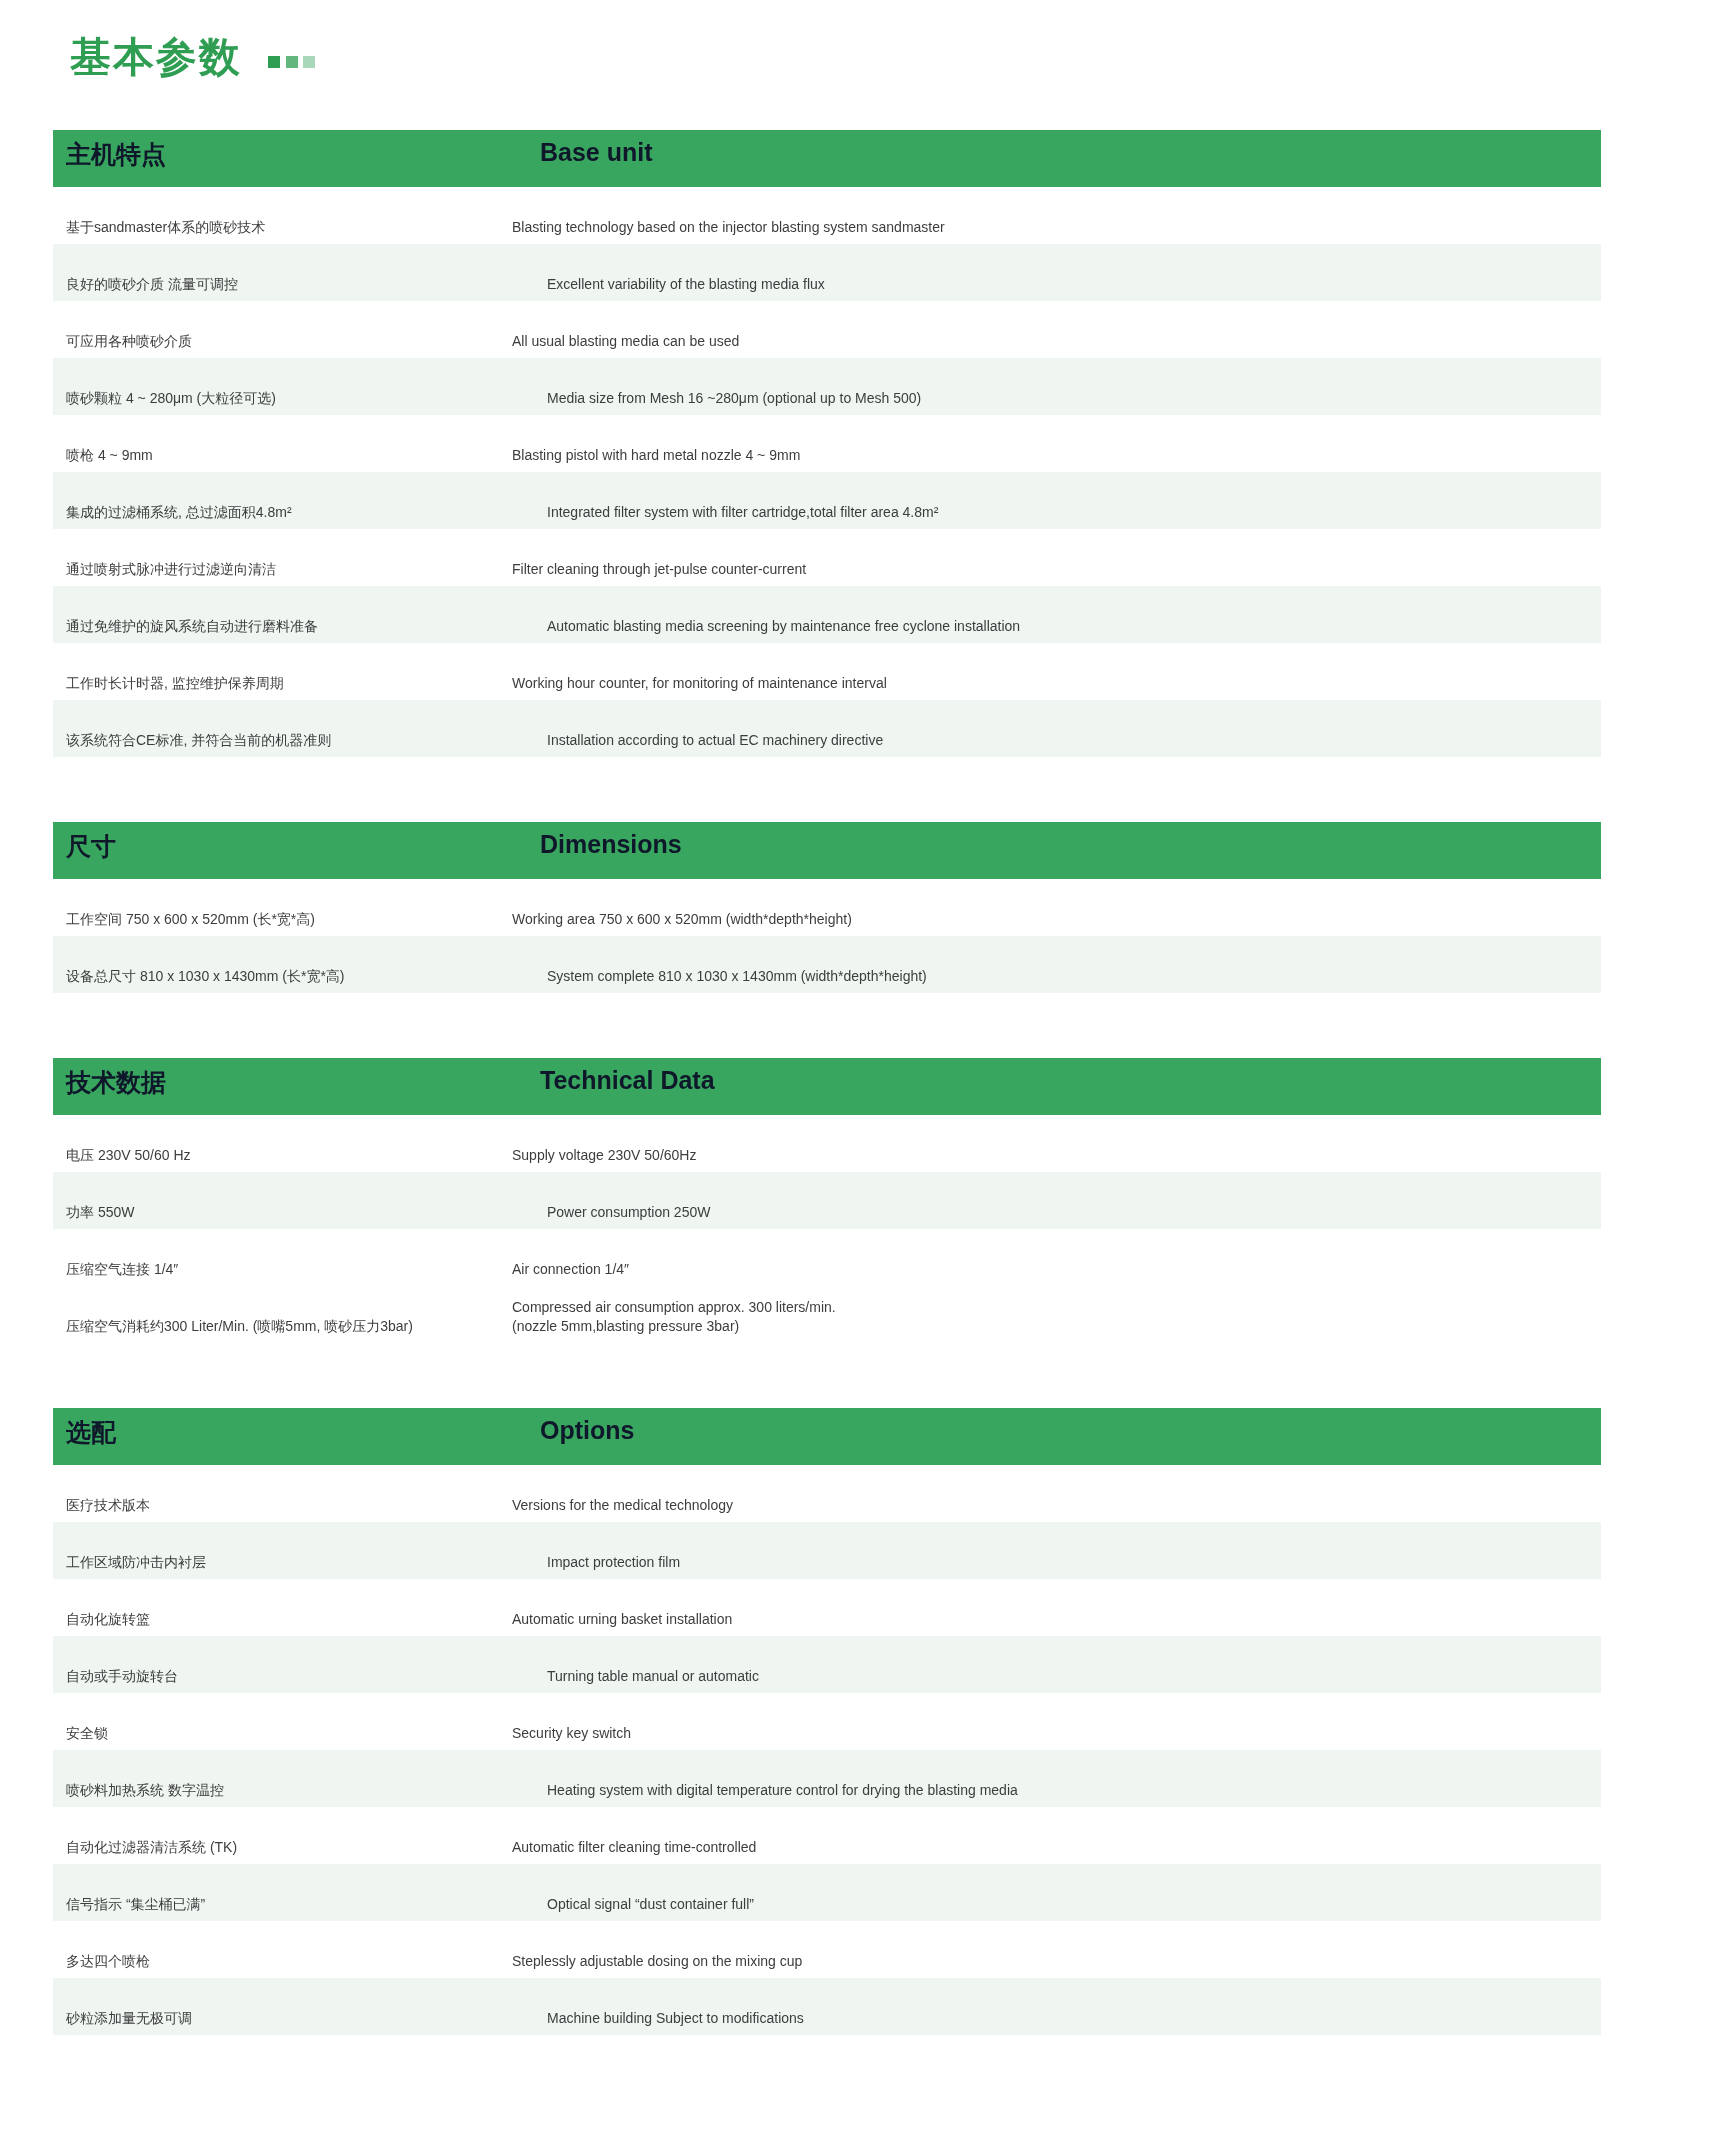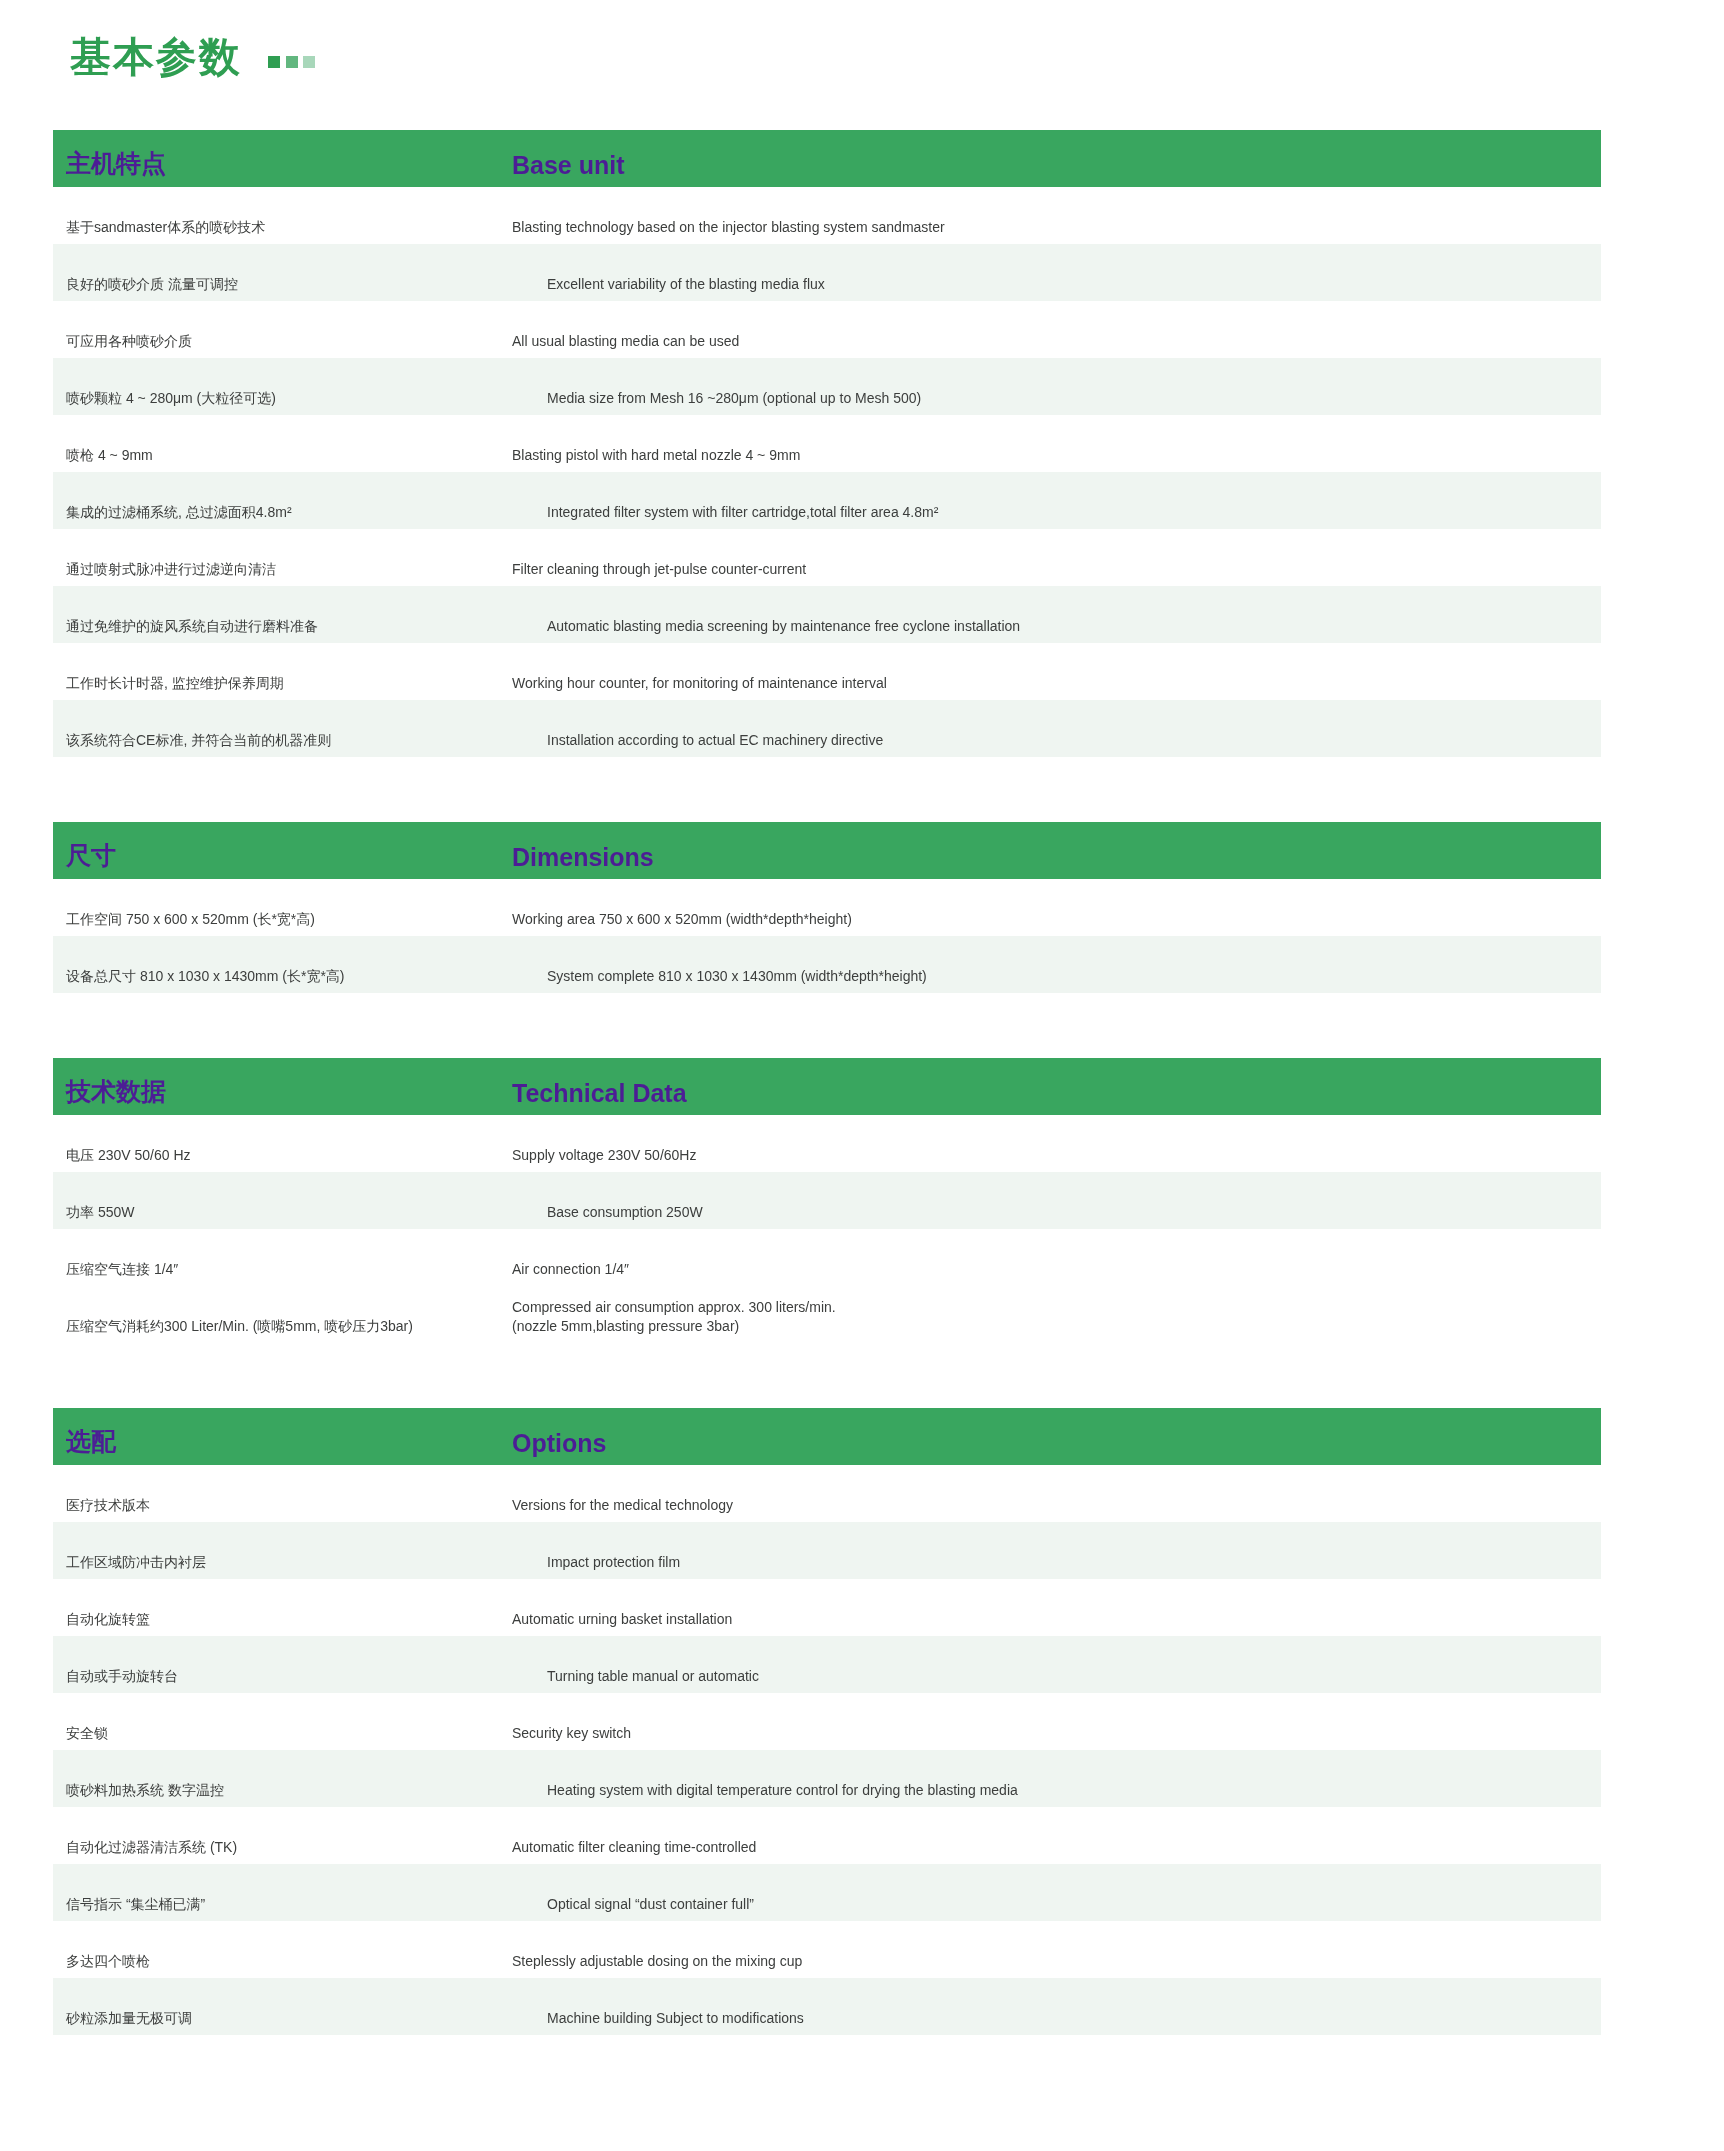--- a/index.html
+++ b/index.html
@@ -27,26 +27,27 @@
     letter-spacing:1.9px;
     line-height:1.15;
   }
   .dots{display:flex;gap:5.6px;margin-top:9.3px;}
   .dot{width:12px;height:12px;}
   .spec-table{width:1548px;}
   .section{margin-bottom:65px;}
   .section:last-child{margin-bottom:0;}
   .sec-header{
     display:flex;
-    align-items:flex-end;
+    align-items:flex-start;
     background:var(--green);
     height:57px;
-    color:#4c1d95;
+    color:#0f172a;
     font-weight:bold;
     font-size:25px;
+    gap:28px;
   }
   .row{
     display:flex;
     align-items:flex-end;
     min-height:57px;
     font-size:14px;
     line-height:1.35;
   }
   .row.alt{background:var(--alt-bg);gap:35px;}
   .cell-zh{
@@ -137,21 +138,21 @@
         <div class="sec-header">
           <div class="cell-zh">技术数据</div>
           <div class="cell-en">Technical Data</div>
         </div>
         <div class="row">
           <div class="cell-zh">电压 230V 50/60 Hz</div>
           <div class="cell-en">Supply voltage 230V 50/60Hz</div>
         </div>
         <div class="row alt">
           <div class="cell-zh">功率 550W</div>
-          <div class="cell-en">Base consumption 250W</div>
+          <div class="cell-en">Power consumption 250W</div>
         </div>
         <div class="row">
           <div class="cell-zh">压缩空气连接 1/4″</div>
           <div class="cell-en">Air connection 1/4″</div>
         </div>
         <div class="row">
           <div class="cell-zh">压缩空气消耗约300 Liter/Min. (喷嘴5mm, 喷砂压力3bar)</div>
           <div class="cell-en">Compressed air consumption approx. 300 liters/min.
 (nozzle 5mm,blasting pressure 3bar)</div>
         </div>

